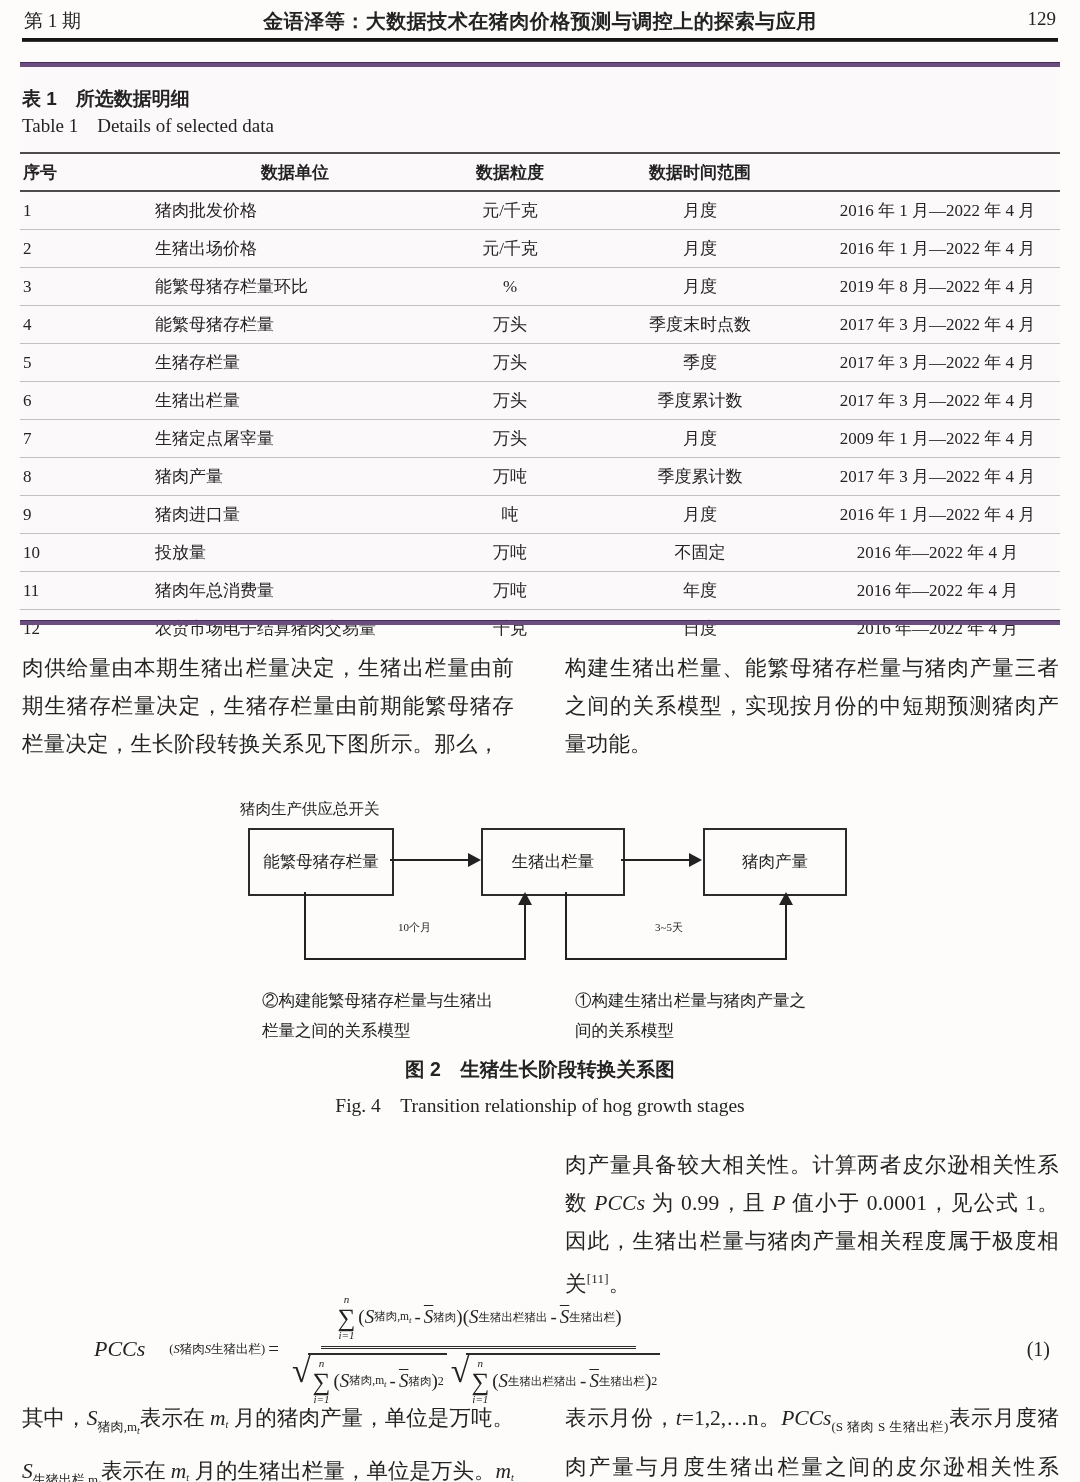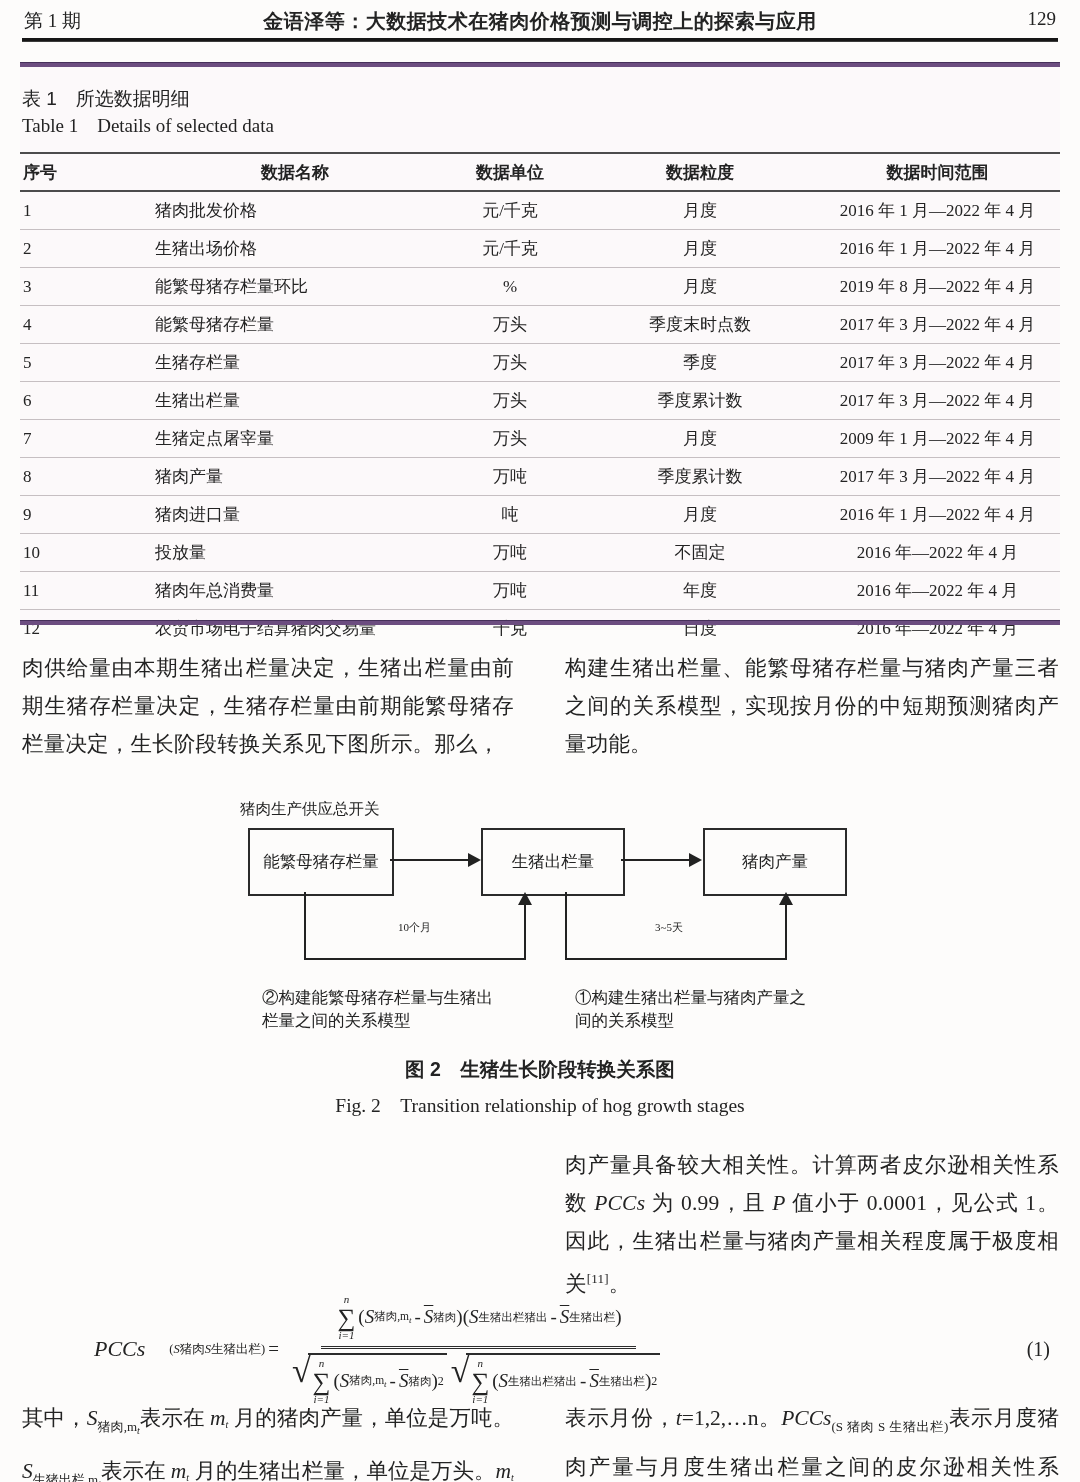--- a/index.html
+++ b/index.html
@@ -17,21 +17,21 @@
   .ph-title { flex:1; text-align:center; font-weight:700; font-size:20px; letter-spacing:.5px; }
   .ph-page  { width:170px; text-align:right; }
   .header-rule { position:absolute; top:38px; left:22px; right:22px; height:4px;
     background:linear-gradient(#161616 70%, #555 100%); }
 
   
   .accent-bar { position:absolute; left:20px; right:20px; height:5px;
     background:#6c4d80; box-shadow:0 1px 0 #46305a inset; }
   .bar-top { top:62px; } .bar-bottom { top:620px; }
   .tbl-zone { position:absolute; top:67px; left:20px; right:20px; height:553px; background:#fcf9fa; }
-  .tcap-zh { position:absolute; top:86px; left:22px; font-size:19px; font-weight:400; }
+  .tcap-zh { position:absolute; top:86px; left:22px; font-size:19px; font-weight:700; }
   .tcap-en { position:absolute; top:113px; left:22px; font-size:19px; }
 
   .data-table { position:absolute; top:140px; left:20px; right:20px; }
   .trow, .thead {
     display:grid; grid-template-columns:135px 280px 150px 230px 1fr;
     align-items:center; height:37px; font-size:17px;
   }
   .thead { height:36px; font-weight:700; border-top:2px solid #4c4c4c; border-bottom:2px solid #4c4c4c;margin-top:12px; }
   .trow  { border-bottom:1px solid #c6bfc2; }
   .trow:last-child { border-bottom:none; }
@@ -56,21 +56,21 @@
     display:flex; align-items:center; justify-content:center; font-size:16.5px; background:#fdfcfb; }
   .box1 { left:248px; width:142px; } .box2 { left:481px; width:140px; } .box3 { left:703px; width:140px; }
   .switch-label { position:absolute; left:240px; top:799px; font-size:15.5px; }
   .hline,.vline { position:absolute; background:#222; }
   .hline { height:2px; } .vline { width:2px; }
   .arr-right { position:absolute; width:0; height:0;
     border-left:13px solid #222; border-top:7px solid transparent; border-bottom:7px solid transparent; }
   .arr-up { position:absolute; width:0; height:0;
     border-bottom:13px solid #222; border-left:7px solid transparent; border-right:7px solid transparent; }
   .flow-label { position:absolute; font-size:11px; }
-  .flow-note { position:absolute; top:986px; font-size:16.5px; line-height:23px; }
+  .flow-note { position:absolute; top:986px; font-size:16.5px; line-height:30px; }
   .note-l { left:262px; width:242px; } .note-r { left:575px; width:232px; }
   .fcap-zh { position:absolute; top:1056px; left:0; width:100%; text-align:center;
     font-size:19.5px; font-weight:700; }
   .fcap-en { position:absolute; top:1092px; left:0; width:100%; text-align:center; font-size:19.5px; }
 
   
   .equation { position:absolute; top:1300px; left:22px; right:22px; height:98px; font-size:19px; }
   .eq-main { position:absolute; left:72px; top:0; height:98px; display:flex; align-items:center; }
   .mi { font-style:italic; }
   .mo { margin:0 3px; }
@@ -112,21 +112,20 @@
   <div class="header-rule"></div>
 
   <div class="tbl-zone"></div>
   <div class="accent-bar bar-top"></div>
   <div class="tcap-zh hei">表 1　所选数据明细</div>
   <div class="tcap-en">Table 1　Details of selected data</div>
 
   <div class="data-table">
     <div class="thead hei">
       <span class="c1">序号</span>
-      <span class="c2">数据名称</span>
       <span class="c3">数据单位</span>
       <span class="c4">数据粒度</span>
       <span class="c5">数据时间范围</span>
     </div>
     <div>
 
     <div class="trow">
         <span class="c1">1</span>
         <span class="c2">猪肉批发价格</span>
         <span class="c3">元/千克</span>
@@ -240,21 +239,21 @@
     <div class="hline" style="left:565px; top:958px; width:222px;"></div>
     <div class="vline" style="left:785px; top:903px; height:57px;"></div>
     <div class="arr-up" style="left:779px; top:892px;"></div>
     <div class="flow-label" style="left:655px; top:920px;">3~5天</div>
 
     <div class="flow-note note-l">②构建能繁母猪存栏量与生猪出栏量之间的关系模型</div>
     <div class="flow-note note-r">①构建生猪出栏量与猪肉产量之间的关系模型</div>
   </div>
 
   <div class="fcap-zh hei">图 2　生猪生长阶段转换关系图</div>
-  <div class="fcap-en">Fig. 2　Transition relationship of hog growth stages</div>
+  <div class="fcap-en">Fig. 4　Transition relationship of hog growth stages</div>
 
   <div class="col col-r p2"><span>肉产量具备较大相关性。计算两者皮尔逊相关性系数 </span><span class="it">PCCs</span><span> 为 0.99，且 </span><span class="it">P</span><span> 值小于 0.0001，见公式 1。因此，生猪出栏量与猪肉产量相关程度属于极度相关</span><sup class="ref">[11]</sup><span>。</span></div>
 
   <div class="equation">
     <div class="eq-main">
       <span class="lhs-main">PCCs</span>
         <span class="lhs-sub"><span>(</span><span class="mi">S</span><span>猪肉</span><span class="mi">S</span><span>生猪出栏</span><span>)</span></span>
       <span class="mo">=</span>
       <span class="frac">
         <span class="frac-num mrow">

